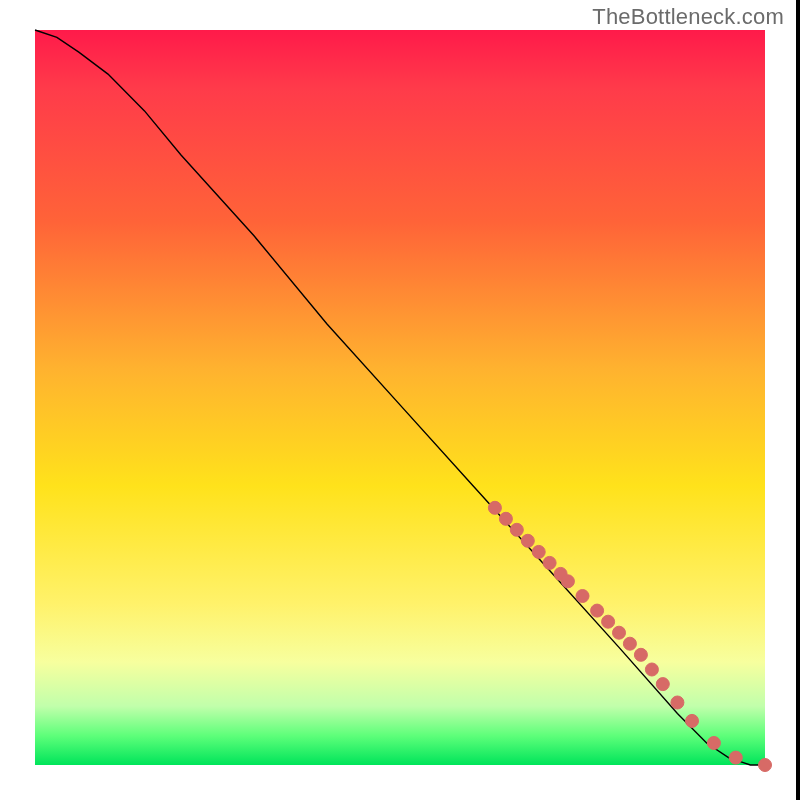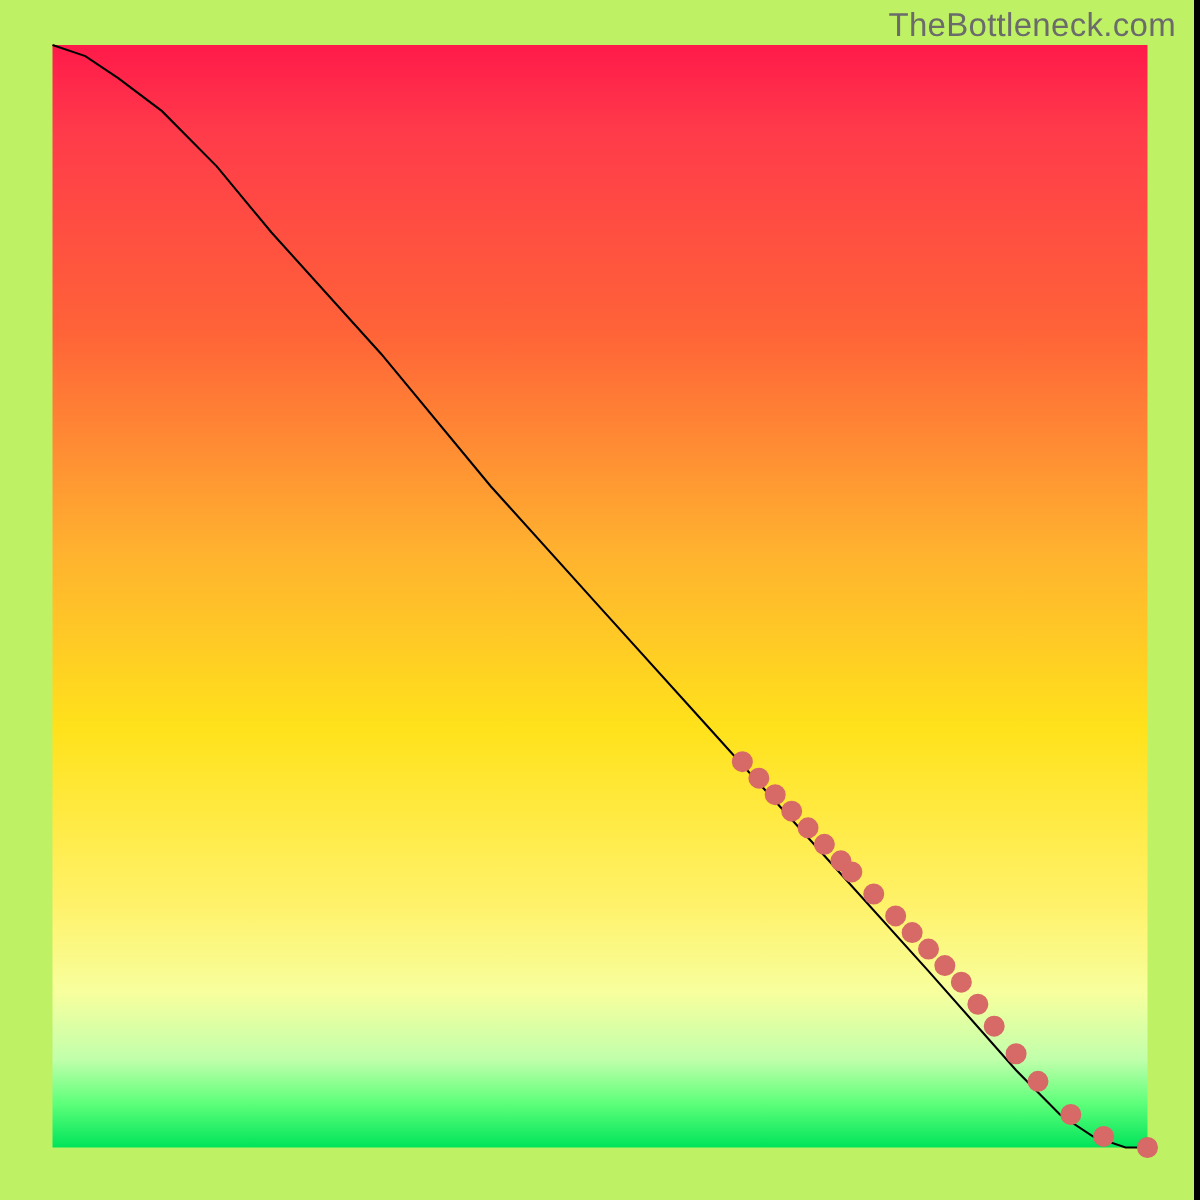--- a/index.html
+++ b/index.html
@@ -7,21 +7,21 @@
     padding: 0;
     width: 800px;
     height: 800px;
     overflow: hidden;
     background: #000;
   }
   .frame {
     position: relative;
     width: 796px;
     height: 800px;
-    background: #bef264;
+    background: #ffffff;
   }
   .watermark {
     position: absolute;
     top: 4px;
     right: 12px;
     font-family: Arial, Helvetica, sans-serif;
     font-size: 22px;
     font-weight: 500;
     color: #6b6b6b;
     letter-spacing: 0.2px;

